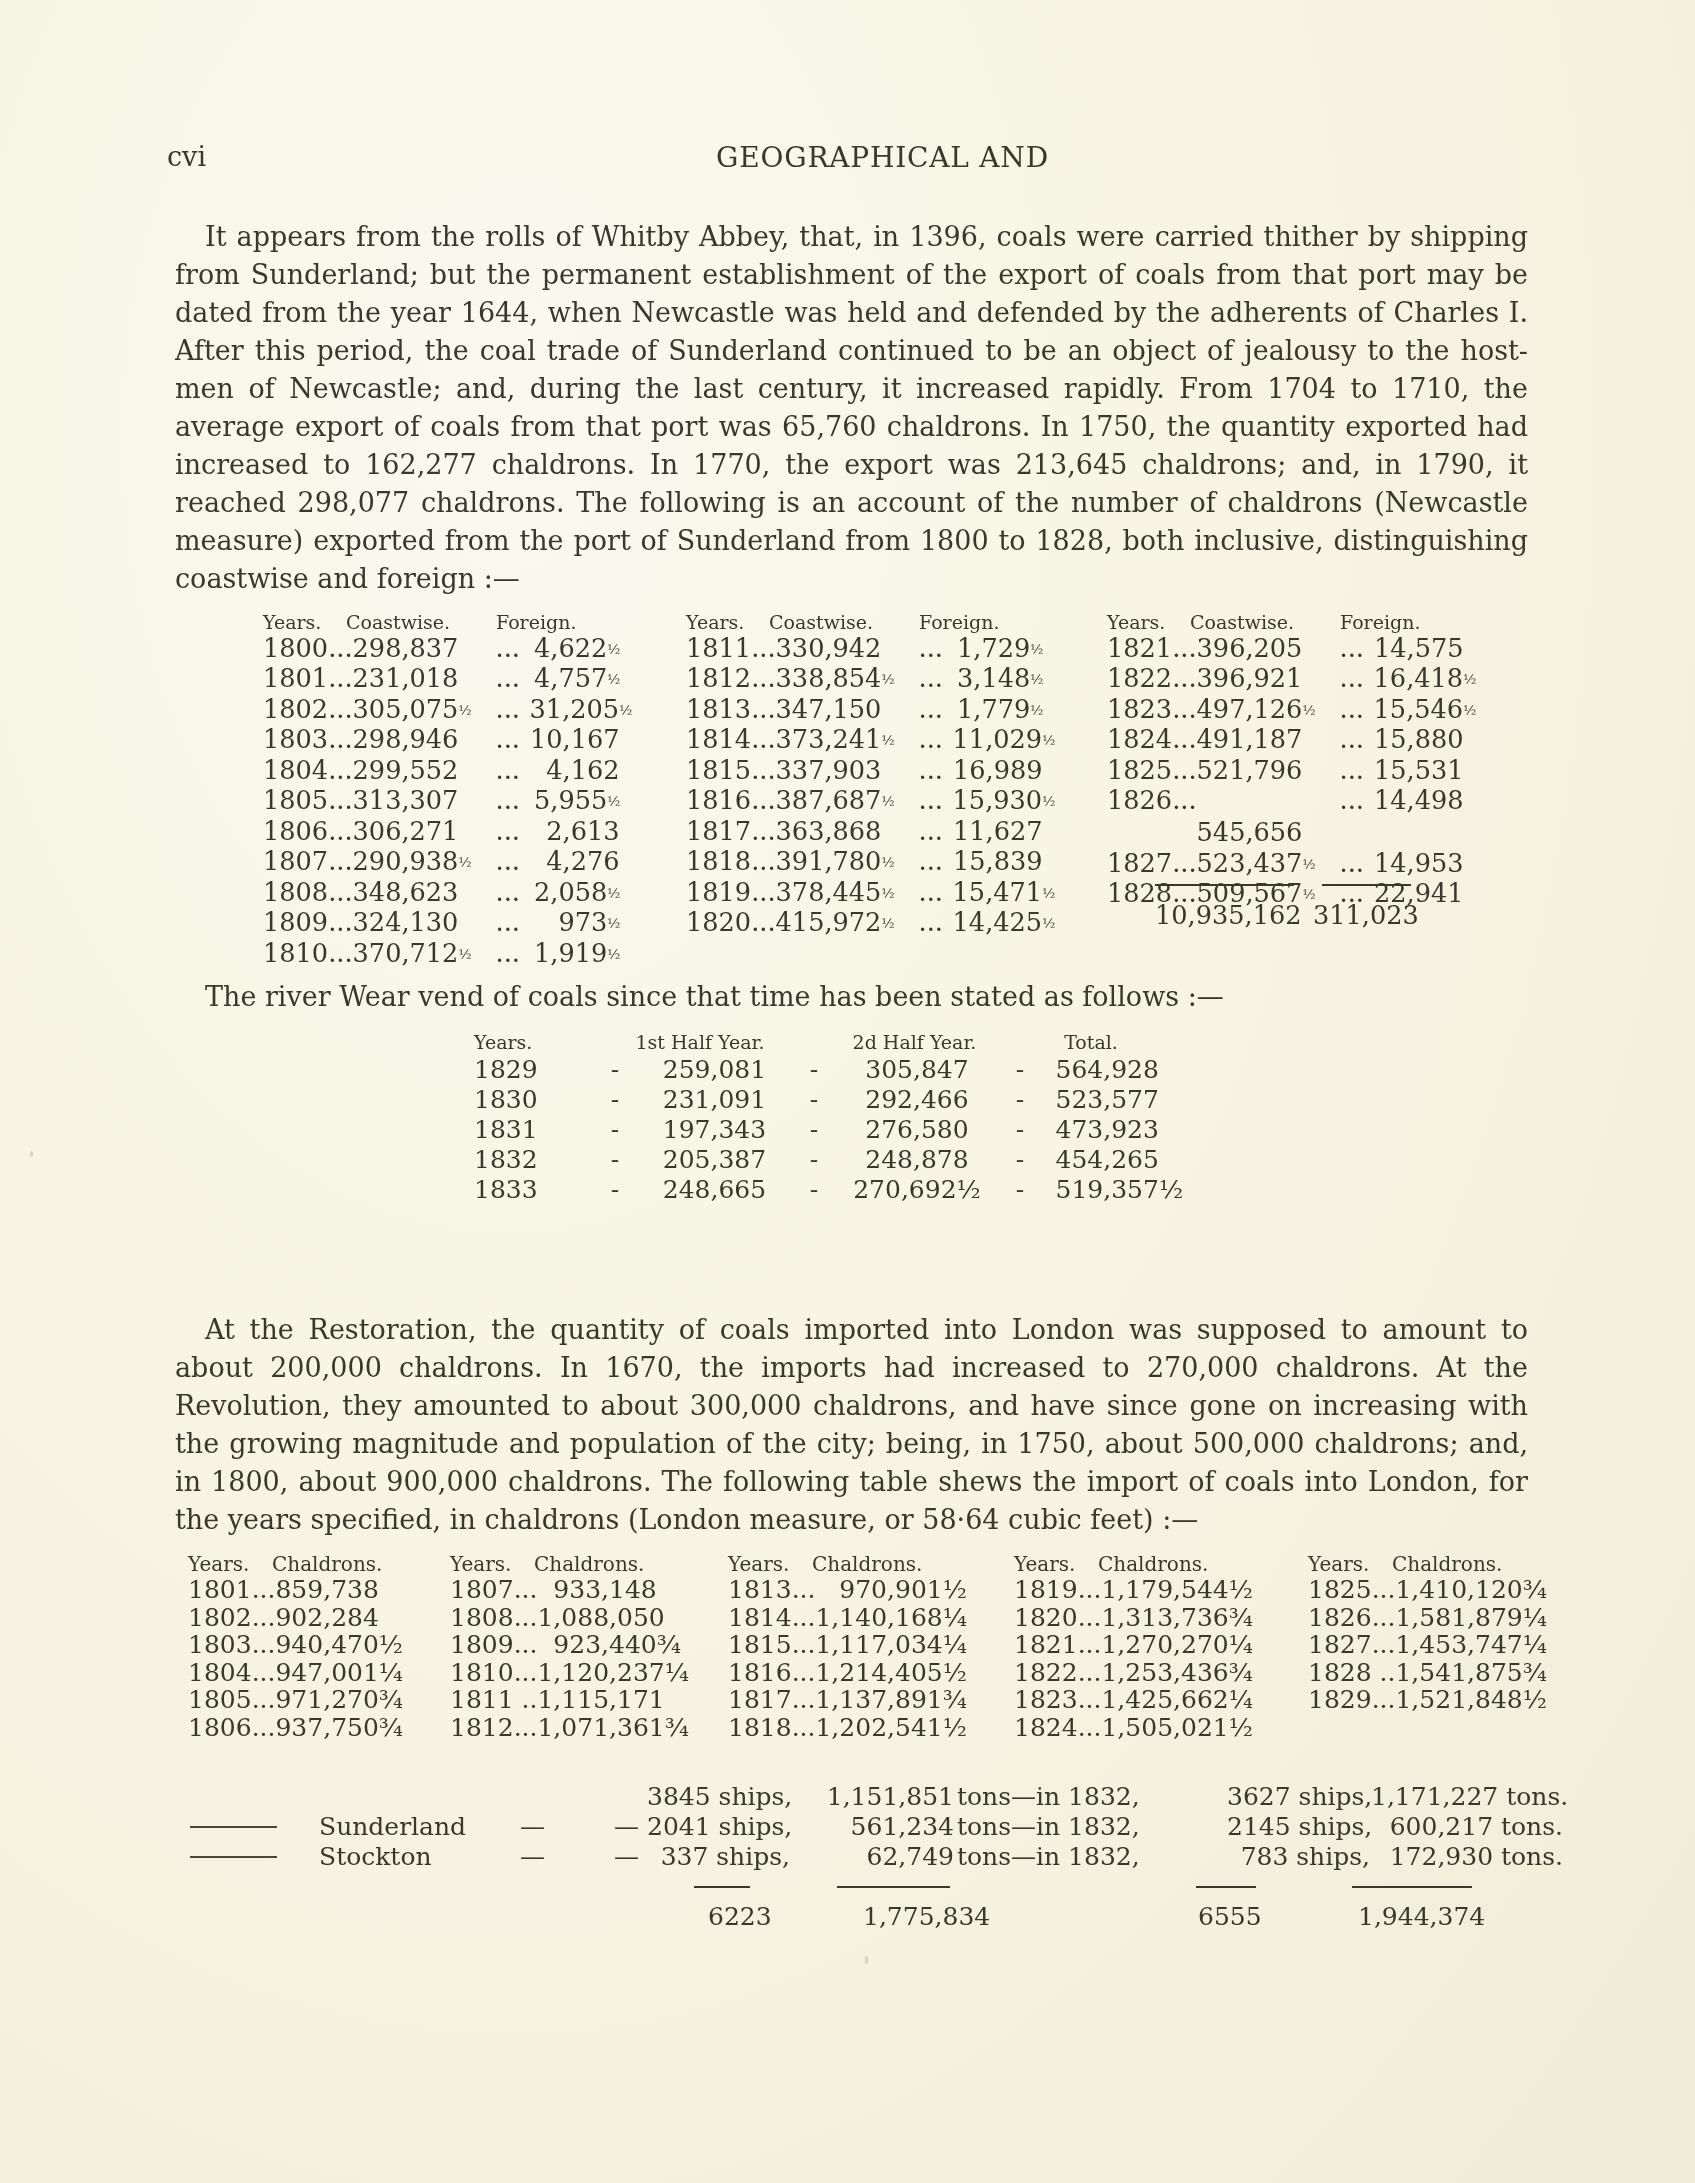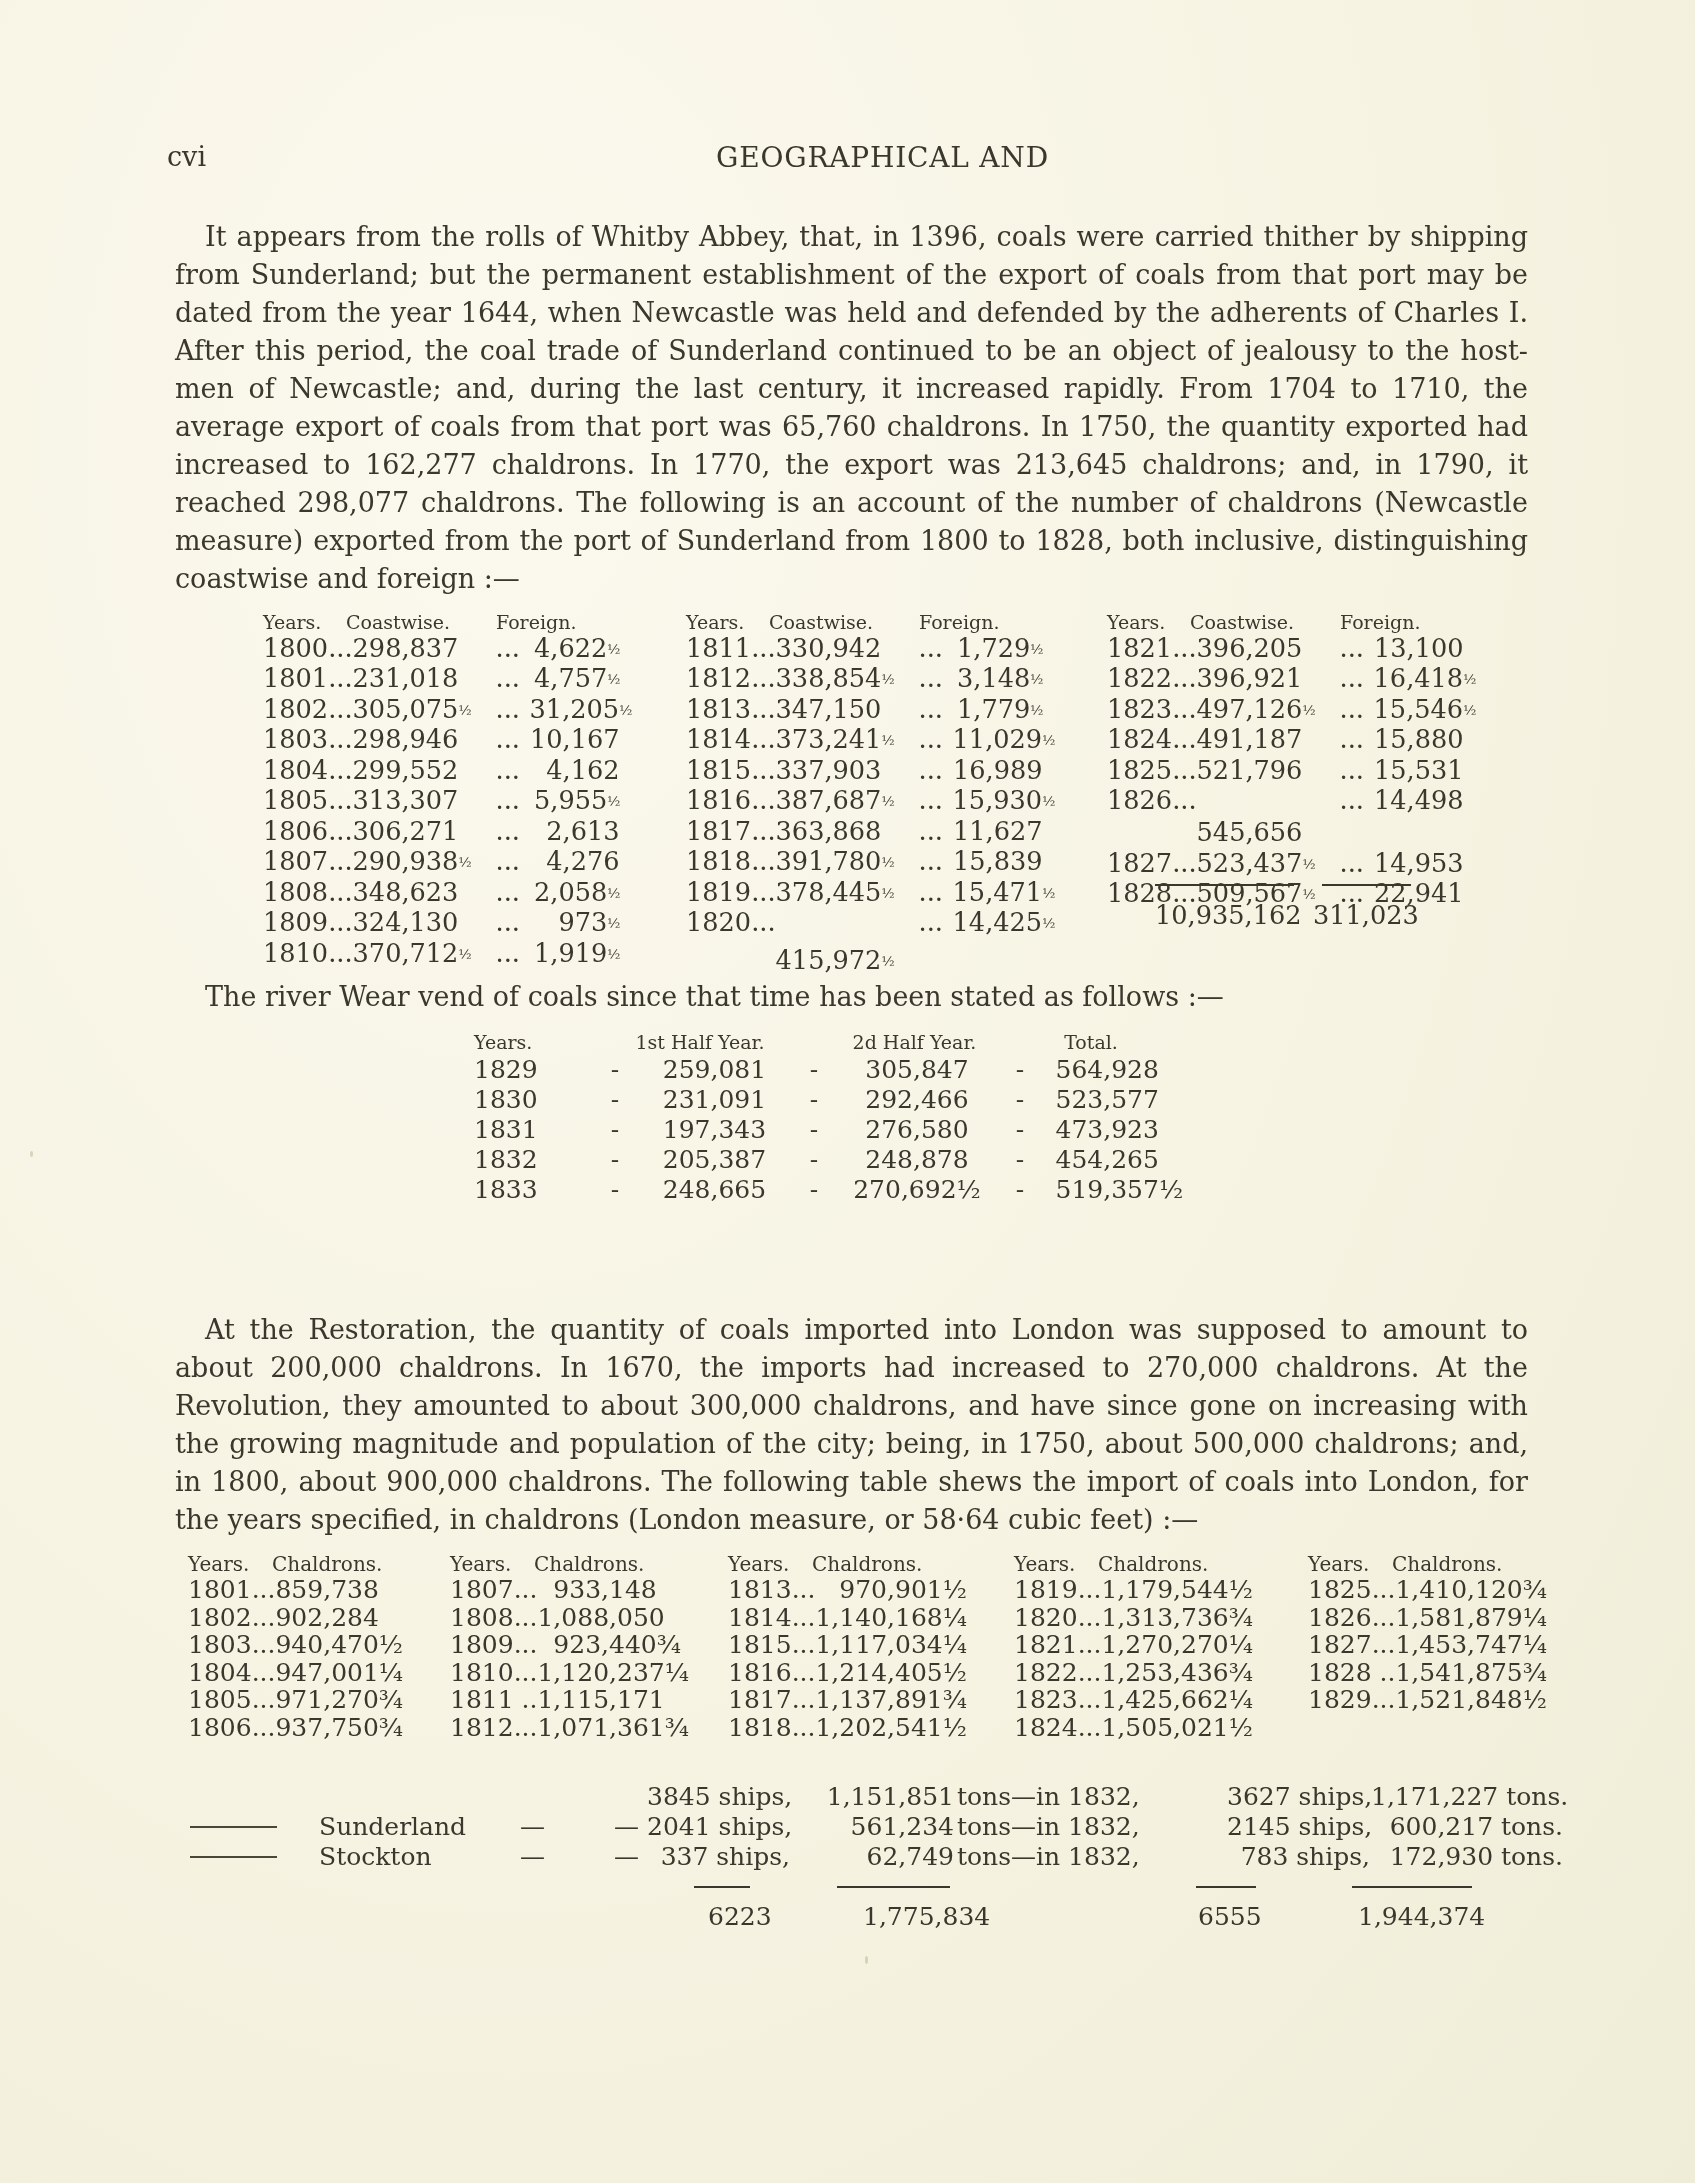--- a/index.html
+++ b/index.html
@@ -243,37 +243,37 @@
       <div class="sx-row">
         <span class="yr" style="width: auto;">1819</span>
         <span class="">...</span>
         <span class="c" style="width: 143px;"><span class="">378,445</span><span class="frac">½</span></span>
         <span class="" style="width: 34px;">...</span>
         <span class="f" style="text-align: right; width: 90px;"><span class="">15,471</span><span class="frac">½</span></span>
       </div>
       <div class="sx-row">
         <span class="yr" style="width: auto;">1820</span>
         <span class="">...</span>
-        <span class="c" style="width: 143px; margin-top: 38px;"><span class="">415,972</span><span class="frac">½</span></span>
+        <span class="c" style="width: 143px;"><span class="">415,972</span><span class="frac">½</span></span>
         <span class="" style="width: 34px;">...</span>
         <span class="f" style="text-align: right; width: 90px;"><span class="">14,425</span><span class="frac">½</span></span>
       </div>
     </div>
   <div class="sx-table" id="sx3">
       <div class="hdr">
         <span class="h-years">Years.</span>
         <span class="h-coast">Coastwise.</span>
         <span class="h-foreign">Foreign.</span>
       </div>
       <div class="sx-row">
         <span class="yr" style="width: auto;">1821</span>
         <span class="">...</span>
         <span class="c" style="width: 143px;"><span class="">396,205</span><span class="frac"></span></span>
         <span class="" style="width: 34px;">...</span>
-        <span class="f" style="text-align: right; width: 90px;"><span class="">13,100</span><span class="frac"></span></span>
+        <span class="f" style="text-align: right; width: 90px;"><span class="">14,575</span><span class="frac"></span></span>
       </div>
       <div class="sx-row">
         <span class="yr" style="width: auto;">1822</span>
         <span class="">...</span>
         <span class="c" style="width: 143px;"><span class="">396,921</span><span class="frac"></span></span>
         <span class="" style="width: 34px;">...</span>
         <span class="f" style="text-align: right; width: 90px;"><span class="">16,418</span><span class="frac">½</span></span>
       </div>
       <div class="sx-row">
         <span class="yr" style="width: auto;">1823</span>

